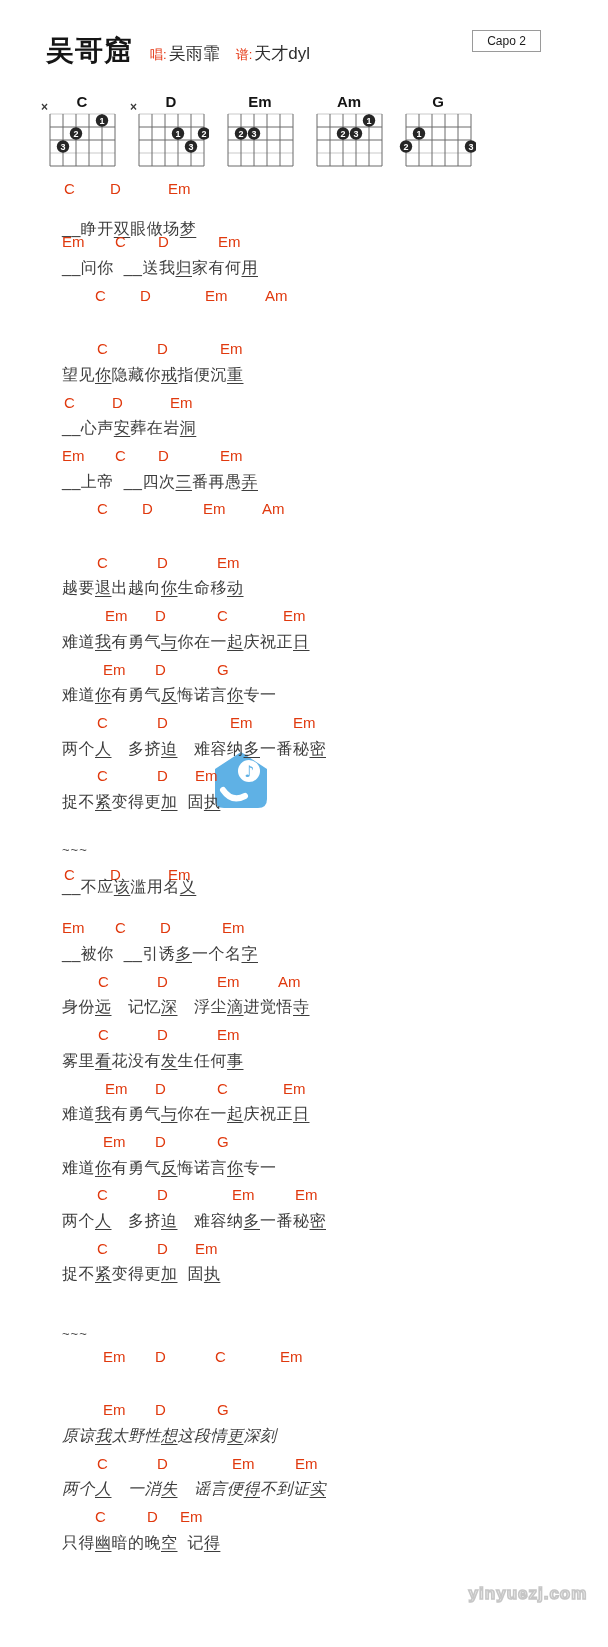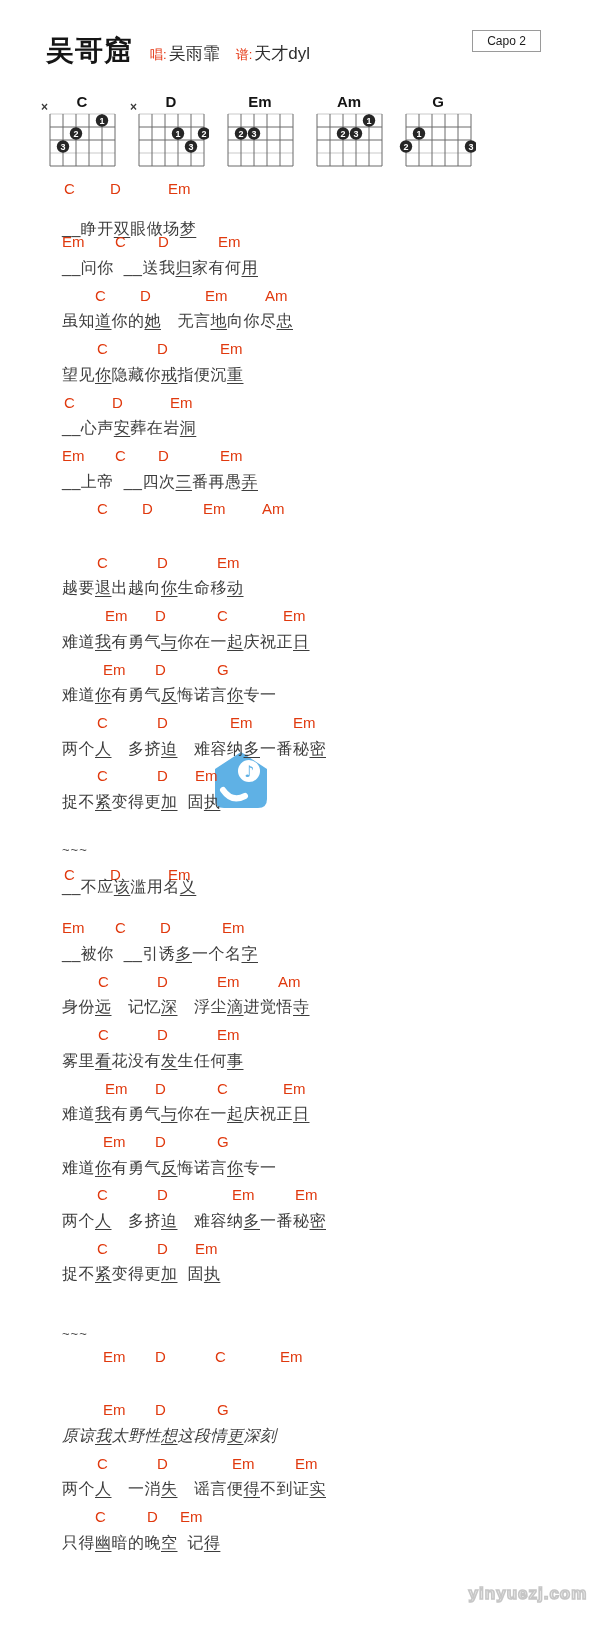--- a/index.html
+++ b/index.html
@@ -166,21 +166,20 @@
         <span class="chord" style="left: 158px;">D</span>
         <span class="chord" style="left: 218px;">Em</span>
       </div>
       <div class="lyricrow" style="top: 257.9px;"><span>__</span><span>问你  </span><span>__</span><span>送我</span><span class="u">归</span><span>家有何</span><span class="u">用</span></div>
       <div class="chordrow" style="top: 286.8px;">
         <span class="chord" style="left: 95px;">C</span>
         <span class="chord" style="left: 140px;">D</span>
         <span class="chord" style="left: 205px;">Em</span>
         <span class="chord" style="left: 265px;">Am</span>
       </div>
-      <div class="lyricrow" style="top: 311.3px;"><span>虽知</span><span class="u">道</span><span>你的</span><span class="u">她</span><span>　无言</span><span class="u">地</span><span>向你尽</span><span class="u">忠</span></div>
       <div class="chordrow" style="top: 340.2px;">
         <span class="chord" style="left: 97px;">C</span>
         <span class="chord" style="left: 157px;">D</span>
         <span class="chord" style="left: 220px;">Em</span>
       </div>
       <div class="lyricrow" style="top: 364.7px;"><span>望见</span><span class="u">你</span><span>隐藏你</span><span class="u">戒</span><span>指便沉</span><span class="u">重</span></div>
       <div class="chordrow" style="top: 393.6px;">
         <span class="chord" style="left: 64px;">C</span>
         <span class="chord" style="left: 112px;">D</span>
         <span class="chord" style="left: 170px;">Em</span>
@@ -296,21 +295,21 @@
         <span class="chord" style="left: 155px;">D</span>
         <span class="chord" style="left: 217px;">G</span>
       </div>
       <div class="lyricrow" style="top: 1425.9px; font-style: italic;"><span>原谅</span><span class="u">我</span><span>太野性</span><span class="u">想</span><span>这段情</span><span class="u">更</span><span>深刻</span></div>
       <div class="chordrow" style="top: 1454.8px;">
         <span class="chord" style="left: 97px;">C</span>
         <span class="chord" style="left: 157px;">D</span>
         <span class="chord" style="left: 232px;">Em</span>
         <span class="chord" style="left: 295px;">Em</span>
       </div>
-      <div class="lyricrow" style="top: 1479.3px;"><span>两个</span><span class="u">人</span><span>　一消</span><span class="u">失</span><span>　谣言便</span><span class="u">得</span><span>不到证</span><span class="u">实</span></div>
+      <div class="lyricrow" style="top: 1479.3px; font-style: italic;"><span>两个</span><span class="u">人</span><span>　一消</span><span class="u">失</span><span>　谣言便</span><span class="u">得</span><span>不到证</span><span class="u">实</span></div>
       <div class="chordrow" style="top: 1508.2px;">
         <span class="chord" style="left: 95px;">C</span>
         <span class="chord" style="left: 147px;">D</span>
         <span class="chord" style="left: 180px;">Em</span>
       </div>
       <div class="lyricrow" style="top: 1532.7px;"><span>只得</span><span class="u">幽</span><span>暗的晚</span><span class="u">空</span><span>  记</span><span class="u">得</span></div>
     </div>
 
   <div class="wm-center">
     <span>

